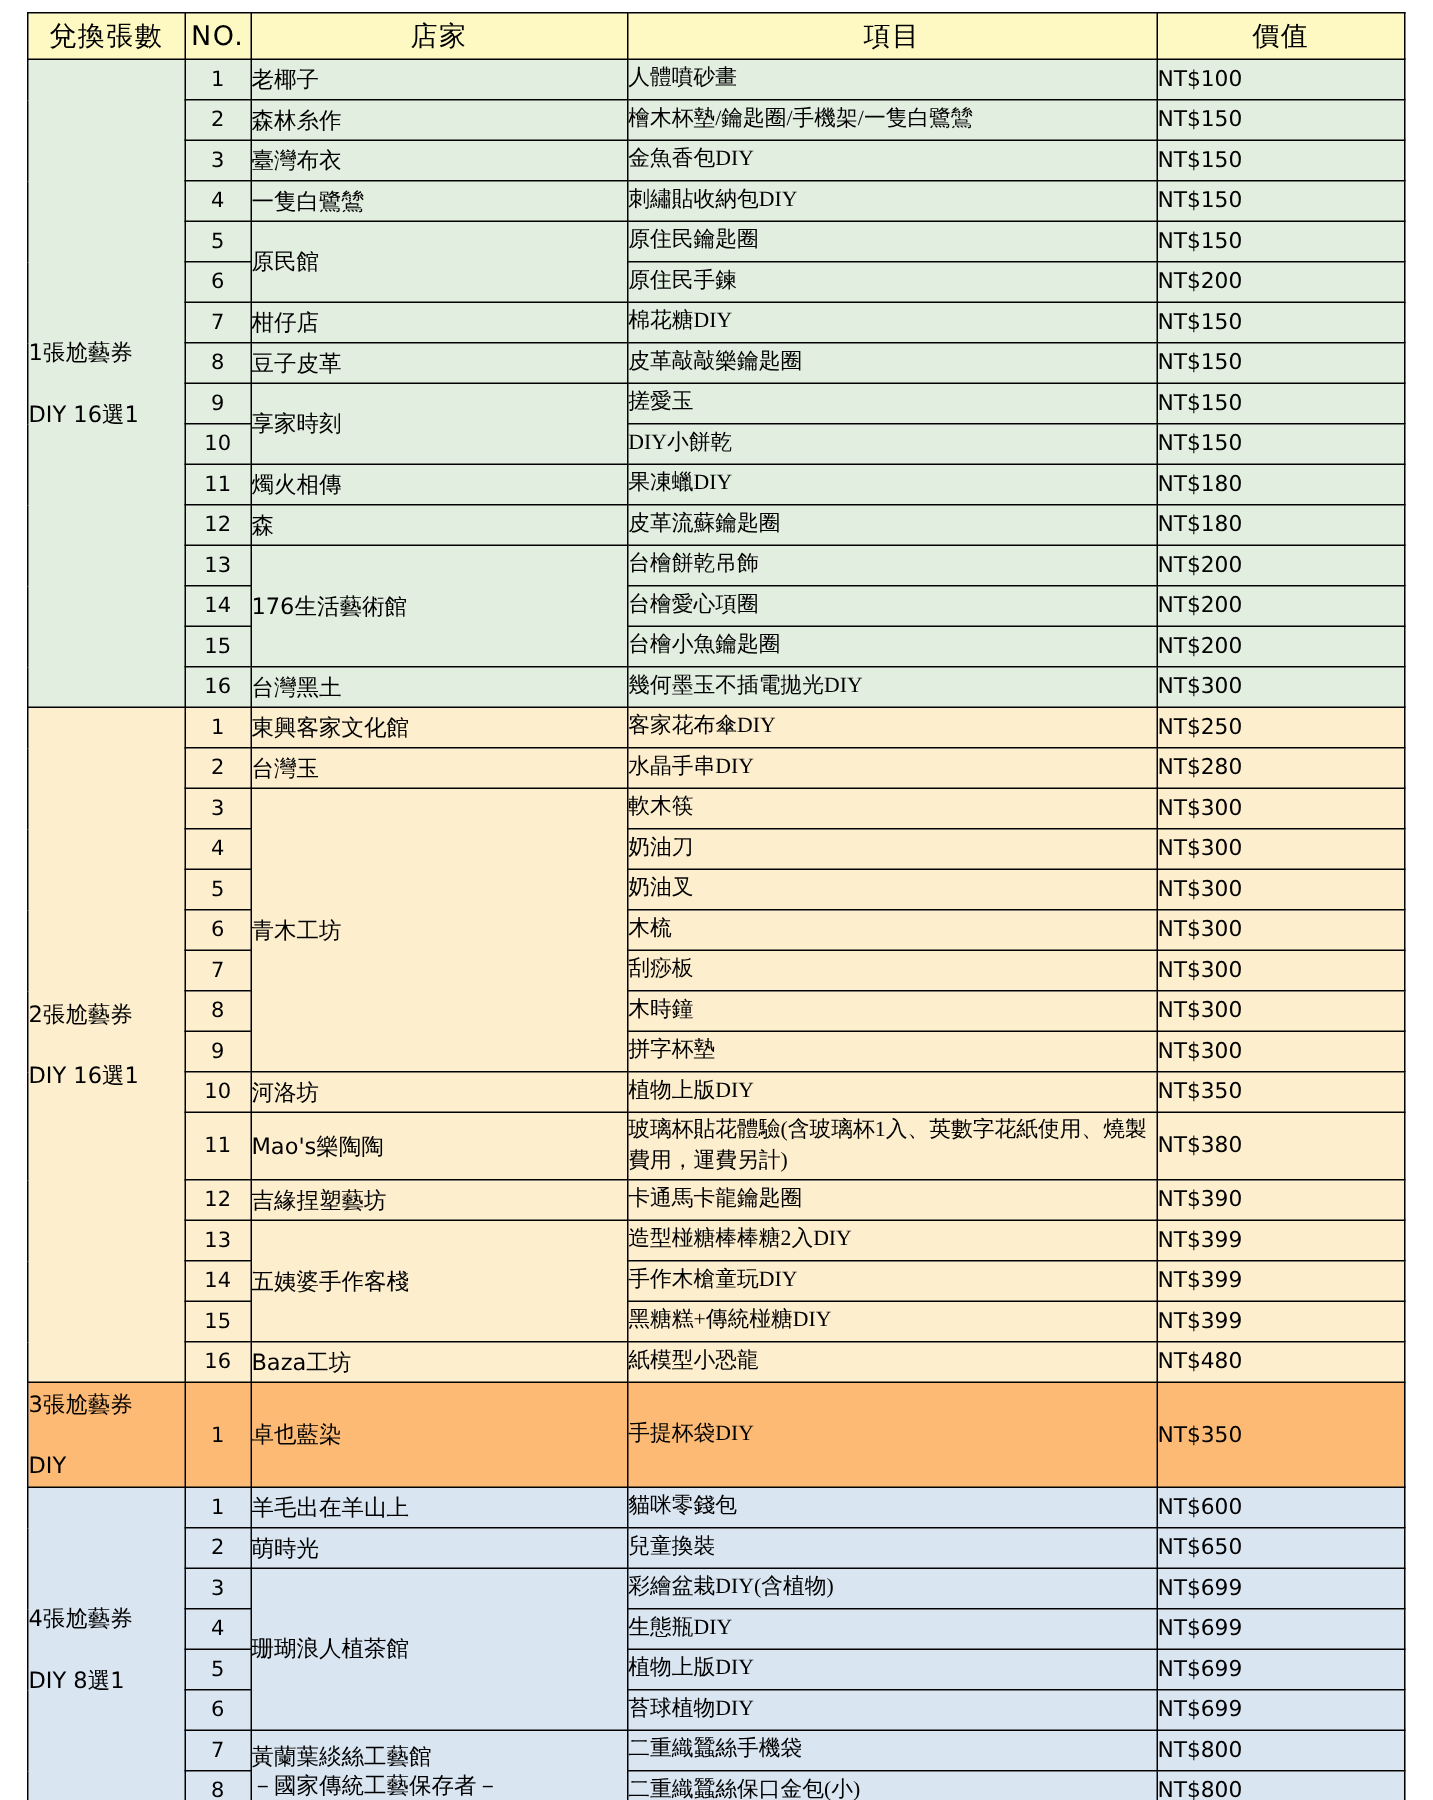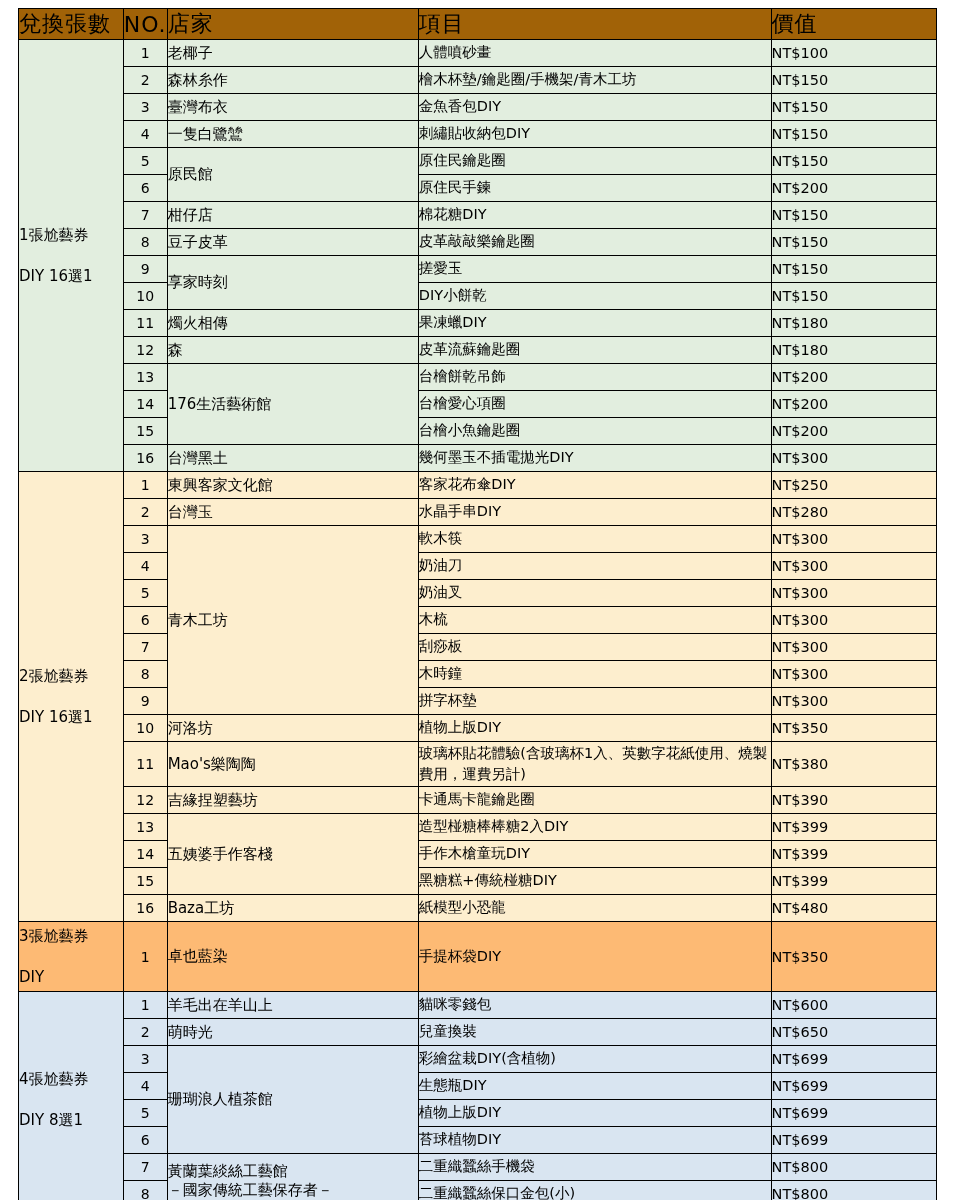--- a/index.html
+++ b/index.html
@@ -23,24 +23,25 @@
     border-collapse: collapse;
     table-layout: fixed;
   }
   table.voucher td, table.voucher th {
     border: 1px solid #000;
     padding: 0;
     font-weight: normal;
     vertical-align: middle;
   }
   .hdr td {
-    font-size: 22px;
+    text-align: center;
+    font-size: 18px;
     font-weight: bold;
     height: 30px;
-    background: #a16207;
+    background: #fef9c3;
     letter-spacing: 1px;
   }
   .c-group { width: 100px; text-align: center; }
   .c-no    { width: 42px;  text-align: center; }
   .c-shop  { width: 240px; text-align: center; }
   .c-item  { width: 337px; text-align: left; }
   .c-price { width: 158px; text-align: center; }
 
   td.group-cell {
     text-align: left;
@@ -53,20 +54,21 @@
     height: 26px;
   }
   td.shop-cell {
     font-size: 15px;
   }
   td.item-cell {
     text-align: left;
     font-size: 14.5px;
     padding: 2px 4px 2px 6px;
     line-height: 1.45;
+    font-family: Liberation Serif, serif;
   }
   td.price-cell {
     text-align: left;
     font-size: 14.5px;
   }
   .g1 { background: #e2eedf; }
   .g2 { background: #fdeece; }
   .g3 { background: #fdba74; }
   .g4 { background: #d9e5f1; }
 
@@ -104,21 +106,21 @@
             <span class="group-label-line">老椰子</span>
           </td>
           <td class="item-cell g1">人體噴砂畫</td>
           <td class="price-cell g1">NT$100</td>
         </tr>
         <tr>
           <td class="no-cell g1">2</td>
           <td class="shop-cell g1">
             <span class="group-label-line">森林糸作</span>
           </td>
-          <td class="item-cell g1">檜木杯墊/鑰匙圈/手機架/青木工坊</td>
+          <td class="item-cell g1">檜木杯墊/鑰匙圈/手機架/一隻白鷺鷥</td>
           <td class="price-cell g1">NT$150</td>
         </tr>
         <tr>
           <td class="no-cell g1">3</td>
           <td class="shop-cell g1">
             <span class="group-label-line">臺灣布衣</span>
           </td>
           <td class="item-cell g1">金魚香包DIY</td>
           <td class="price-cell g1">NT$150</td>
         </tr>

